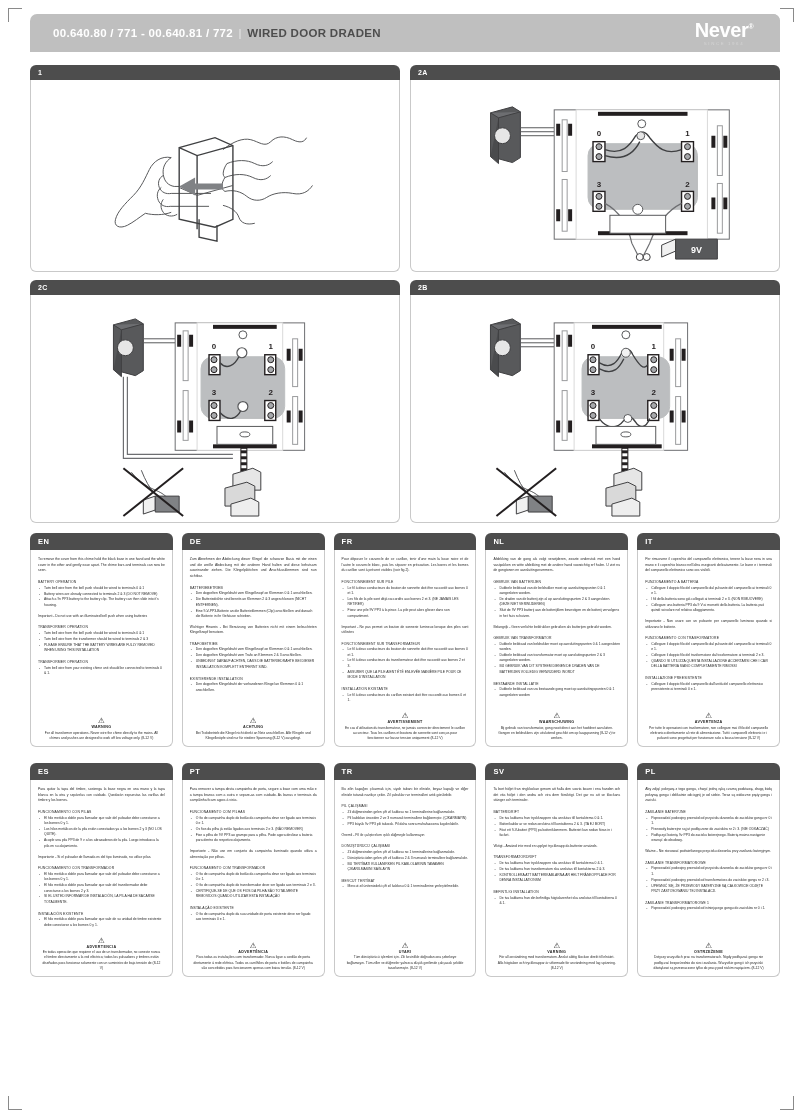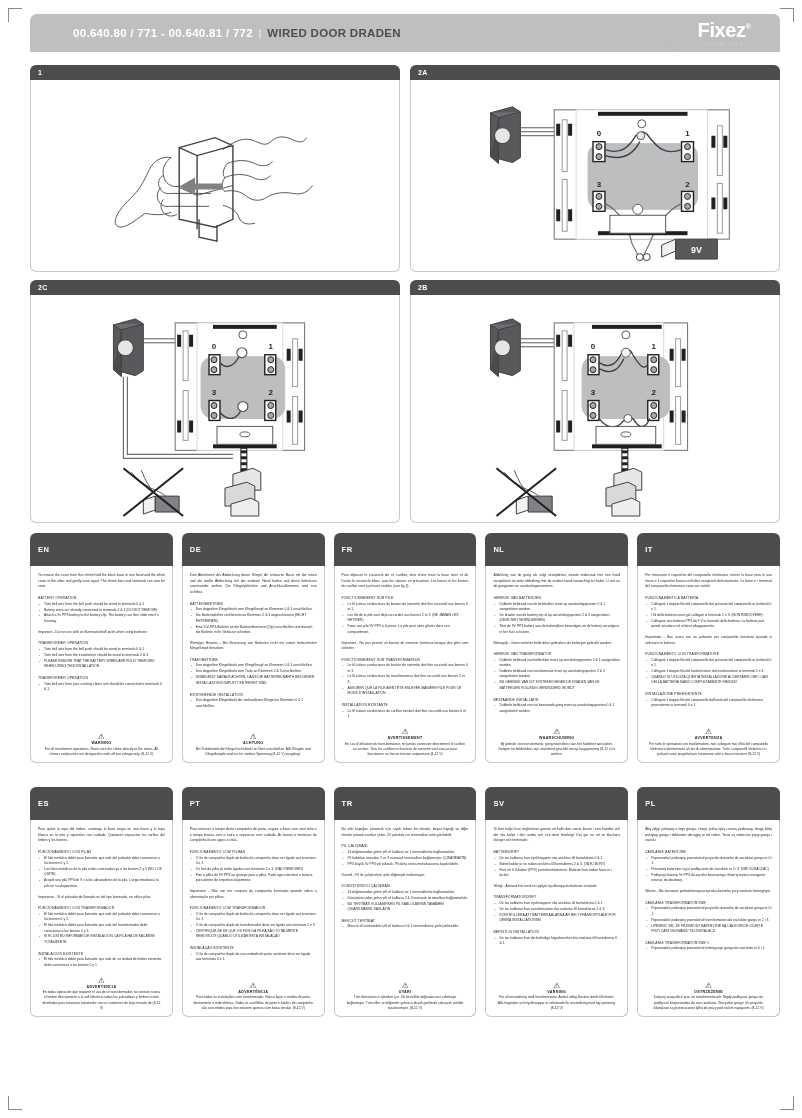--- a/index.html
+++ b/index.html
@@ -26,21 +26,21 @@
     display: flex; align-items: center;
   }
   .header-title {
     padding-left: 23px;
     font-size: 11.5px;
     font-weight: bold;
     letter-spacing: .3px;
     color: #ffffff;
     white-space: nowrap;
   }
-  .header-title .prod { color: #ffffff; margin-left: 20px; }
+  .header-title .prod { color: #ffffff; }
   .header-title .sep { color: #e8e8e8; font-weight: normal; padding: 0 2px; }
   .header-title .name { color: #4d4d4d; }
   .logo-wrap {
     position: absolute; right: 0; top: 0;
     width: 112px; height: 38px;
     background: #bfbfbf;
     border-radius: 0 7px 0 7px;
     display: flex; flex-direction: column;
     align-items: center; justify-content: center;
   }
@@ -80,27 +80,27 @@
     position: relative;
     background: #fff;
   }
   .panel-body.tall { height: 192px; }
   .panel-body.tall2 { height: 228px; }
   svg { display: block; width: 100%; height: 100%; }
 
   
   .lang-grid { margin-top: 10px; }
   .lang-row { display: flex; gap: 9px; }
-  .lang-row + .lang-row { margin-top: 24px; }
+  .lang-row + .lang-row { margin-top: 16px; }
   .lang {
     flex: 1;
     display: flex; flex-direction: column;
   }
   .lang-head {
-    height: 33px;
+    height: 17px;
     background: #4d4d4d;
     border-radius: 6px 6px 0 0;
     color: #fff;
     font-size: 7.5px; font-weight: bold;
     display: flex; align-items: center;
     padding-left: 8px;
     letter-spacing: .5px;
   }
   .lang-body {
     border: 1px solid #c9c9c9;
@@ -181,21 +181,21 @@
 
 <div class="sheet">
 
   <div class="header">
     <div class="header-title">
       <span class="prod">00.640.80 / 771 - 00.640.81 / 772</span>
       <span class="sep">|</span>
       <span class="name">WIRED DOOR DRADEN</span>
     </div>
     <div class="logo-wrap">
-      <div class="logo-main"><span>Fixez</span><span class="reg">®</span></div>
+      <div class="logo-main"><span>Never</span><span class="reg">®</span></div>
       <div class="logo-sub">Since 1964</div>
     </div>
   </div>
 
   <div class="diagrams">
 
     <div class="drow">
 
       <div class="panel">
         <div class="panel-head">1</div>

